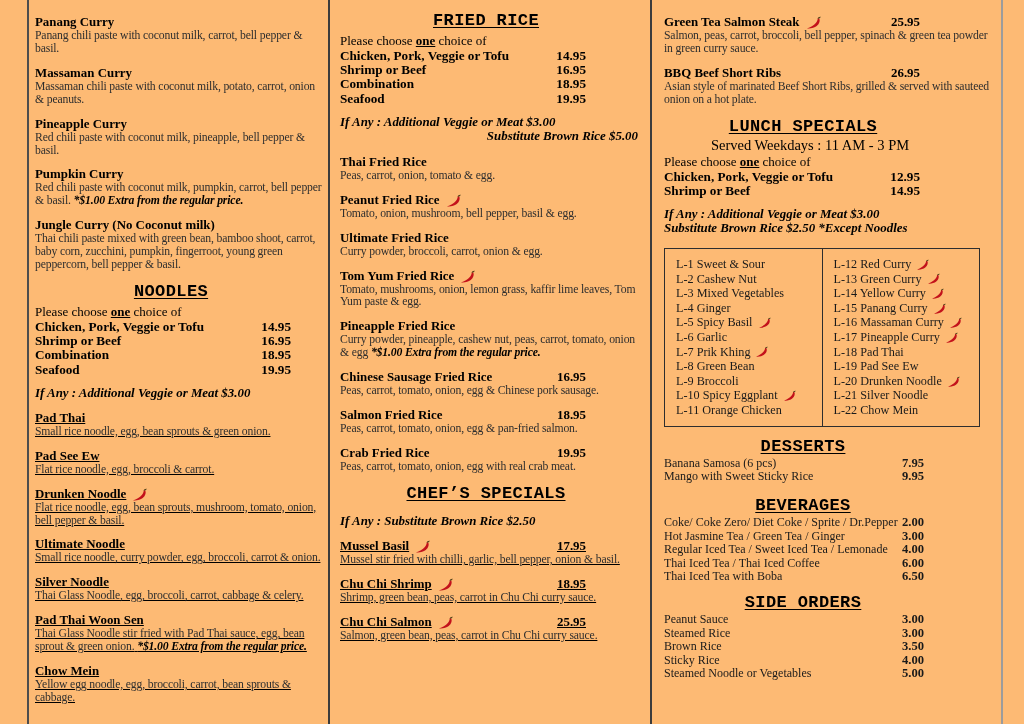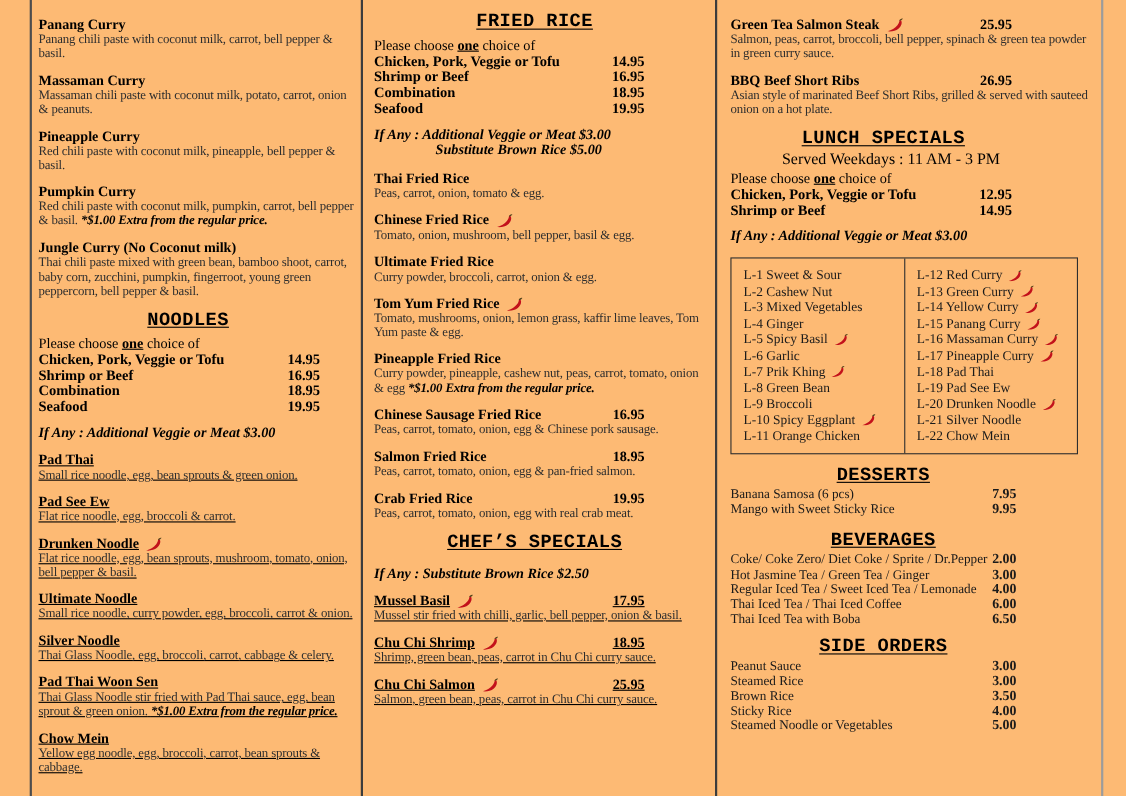--- a/index.html
+++ b/index.html
@@ -17,21 +17,21 @@
 .col-2 { left:340px; width:298px; padding-top:11px; }
 .col-3 { left:664px; width:334px; padding-top:15px; }
 .heading { font-weight:bold; font-size:17px; line-height:20px; text-align:center;
   text-decoration:underline; text-underline-offset:2px; letter-spacing:.4px;font-family:Liberation Mono, monospace; }
 .hw1 { width:272px; } .hw2 { width:292px; } .hw3 { width:278px; }
 .choose { font-size:13px; line-height:16px; }
 .choose .one { font-weight:bold; text-decoration:underline; }
 .opt { display:flex; justify-content:space-between; font-weight:bold; font-size:13.2px; line-height:14.2px; }
 .col-1 .opt { width:256px; } .col-2 .opt { width:246px; } .col-3 .opt { width:256px; }
 .note { font-weight:bold; font-style:italic; font-size:12.9px; line-height:14px; }
-.ind2 { margin-left:56px; }
+.ind2 { margin-left:56px;text-align:right; }
 .mi { margin-bottom:10px; }
 .mi-name { font-weight:bold; font-size:12.9px; line-height:15px; display:flex; align-items:center; }
 .col-2 .mi-name.priced { width:246px; } .col-3 .mi-name.priced { width:256px; }
 .price { margin-left:auto; font-weight:bold; }
 .mi-desc { font-size:11.7px; line-height:12.9px; color:#2e2e2e; letter-spacing:-.15px; }
 .inline-note { font-weight:bold; font-style:italic; color:#000; }
 .chili { display:inline-block; width:17px; height:13px; margin-left:5px; flex:0 0 auto; }
 .chili svg { display:block; width:100%; height:100%; }
 .mt2{margin-top:2px;} .mt6{margin-top:6px;} .mt9{margin-top:9px;} .mt10{margin-top:10px;}
 .mt11{margin-top:11px;text-decoration:underline;} .mt12{margin-top:12px;} .mt13{margin-top:13px;}
@@ -193,21 +193,21 @@
 
     <div class="mt12">
       <div class="mi">
         <div class="mi-name">
             <span>Thai Fried Rice</span>
           </div>
         <div class="mi-desc">Peas, carrot, onion, tomato &amp; egg.</div>
       </div>
       <div class="mi">
         <div class="mi-name">
-            <span>Chinese Fried Rice</span>
+            <span>Peanut Fried Rice</span>
             <span class="chili">
               <svg viewBox="0 0 36 29">
                 <use href="#chili-shape"></use>
               </svg>
             </span>
           </div>
         <div class="mi-desc">Tomato, onion, mushroom, bell pepper, basil &amp; egg.</div>
       </div>
       <div class="mi">
         <div class="mi-name">
@@ -327,20 +327,21 @@
     <div class="choose"><span>Please choose </span><span class="one">one</span><span> choice of</span></div>
     <div class="opt">
         <span>Chicken, Pork, Veggie or Tofu</span>
         <span>12.95</span>
       </div>
     <div class="opt">
         <span>Shrimp or Beef</span>
         <span>14.95</span>
       </div>
     <div class="note mt9">If Any : Additional Veggie or Meat $3.00</div>
+    <div class="note">Substitute Brown Rice $2.50  *Except Noodles</div>
 
     <div class="lunch-table">
       <div class="lunch-cell">
         <div class="lunch-item">
             <span>L-1 Sweet &amp; Sour</span>
           </div>
         <div class="lunch-item">
             <span>L-2 Cashew Nut</span>
           </div>
         <div class="lunch-item">

